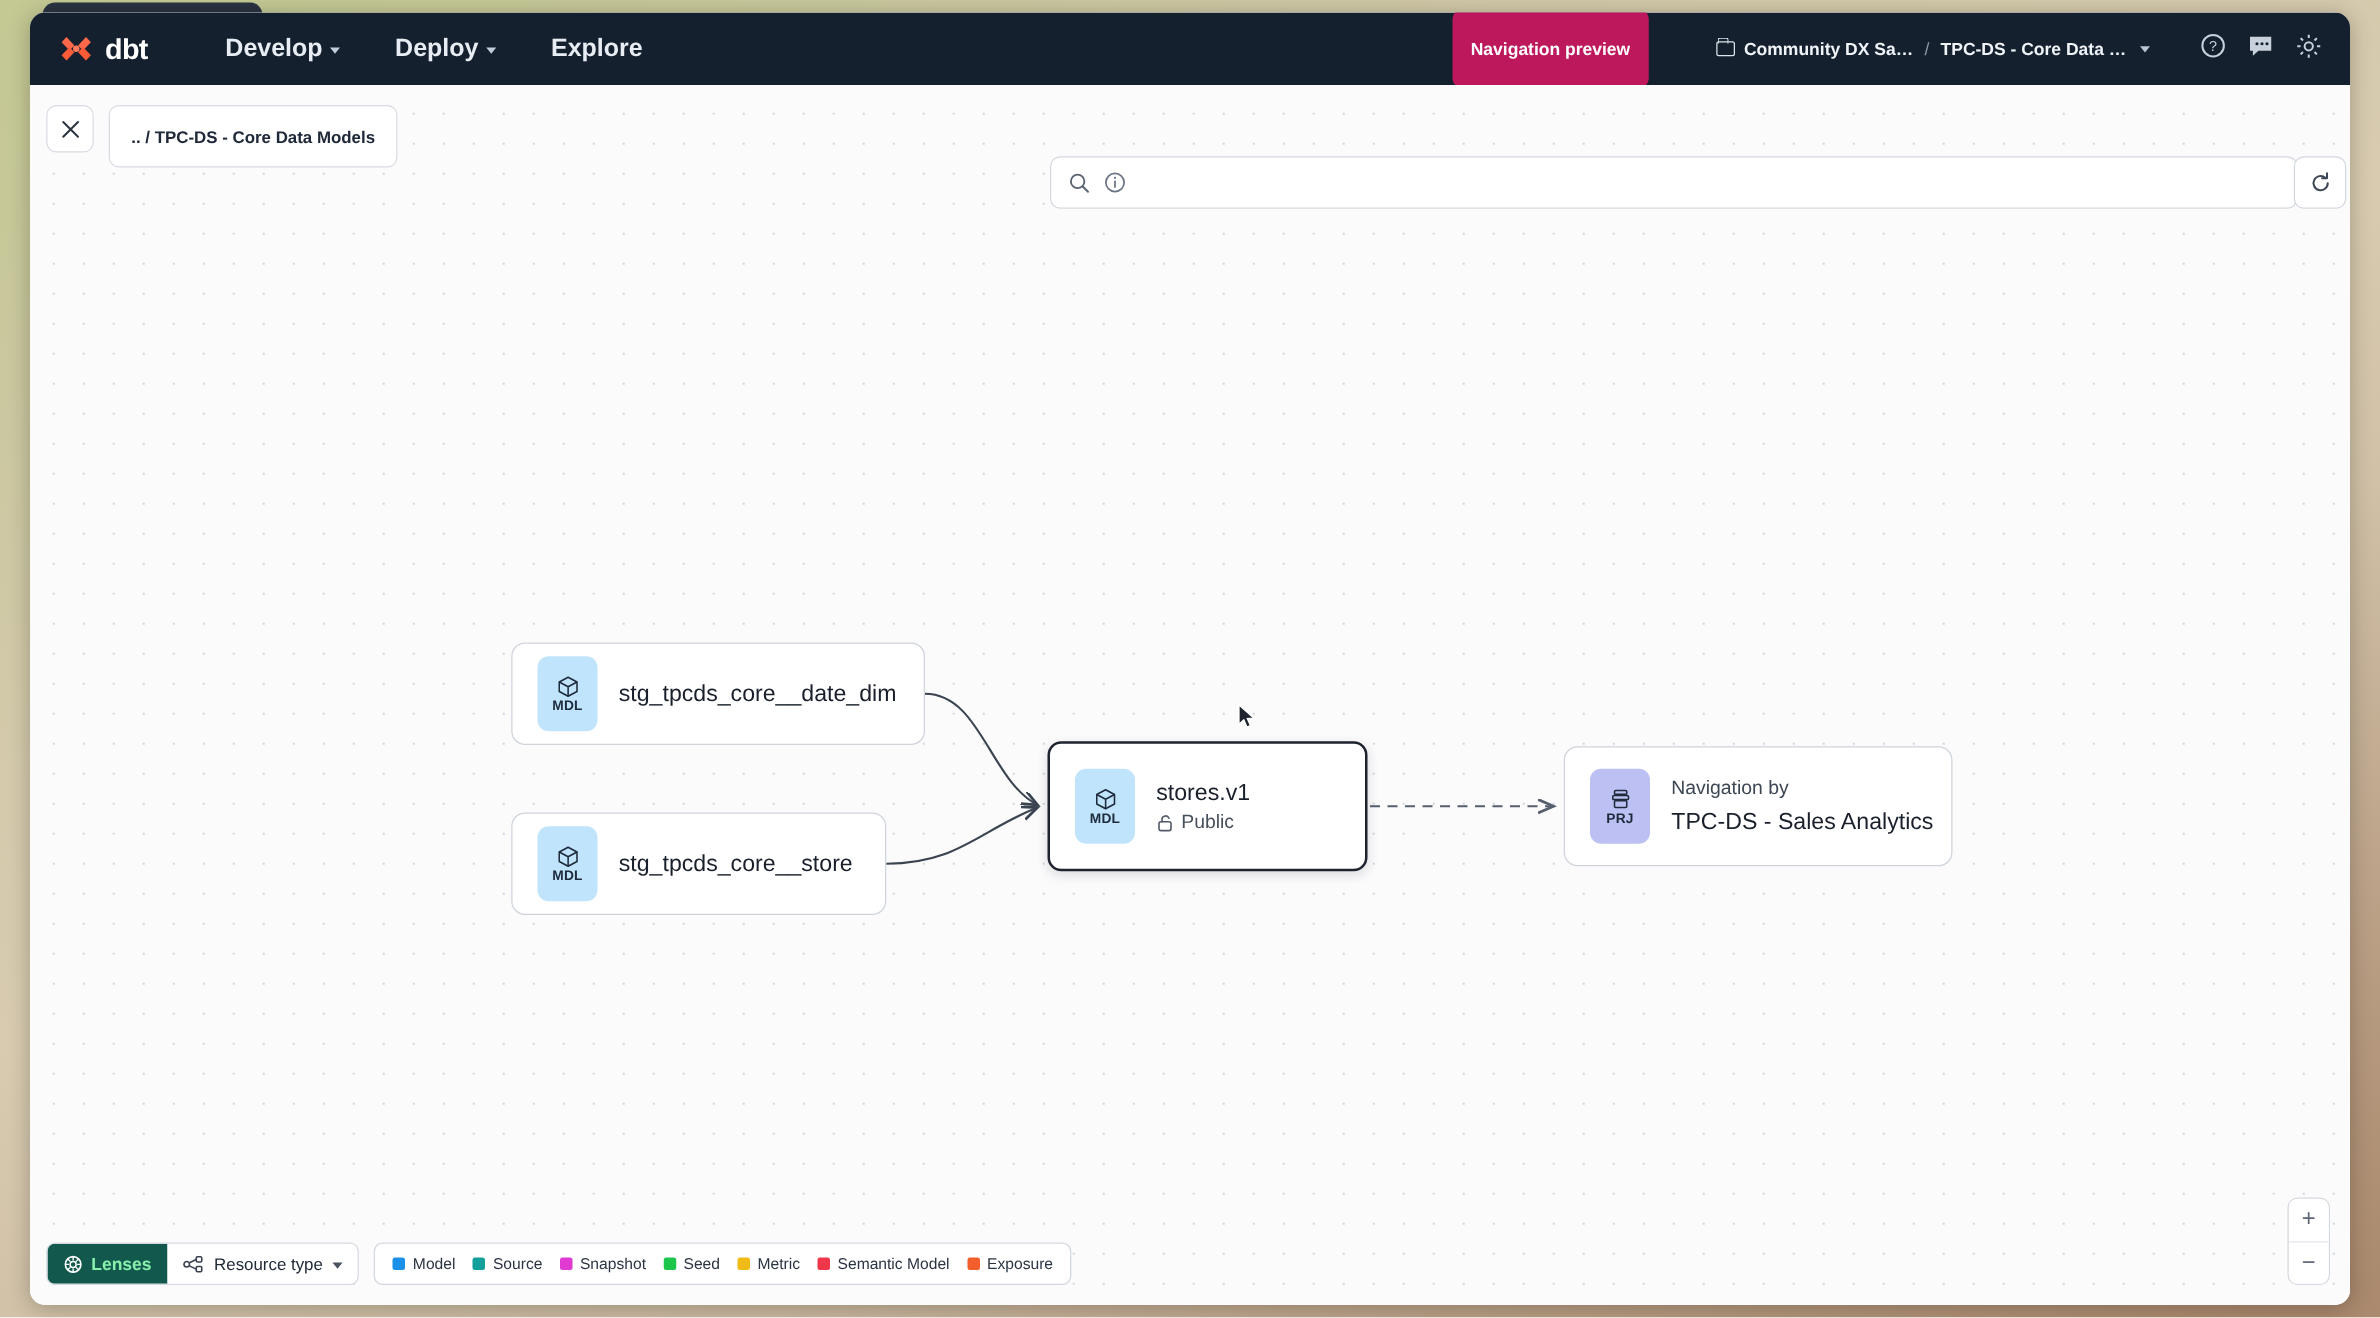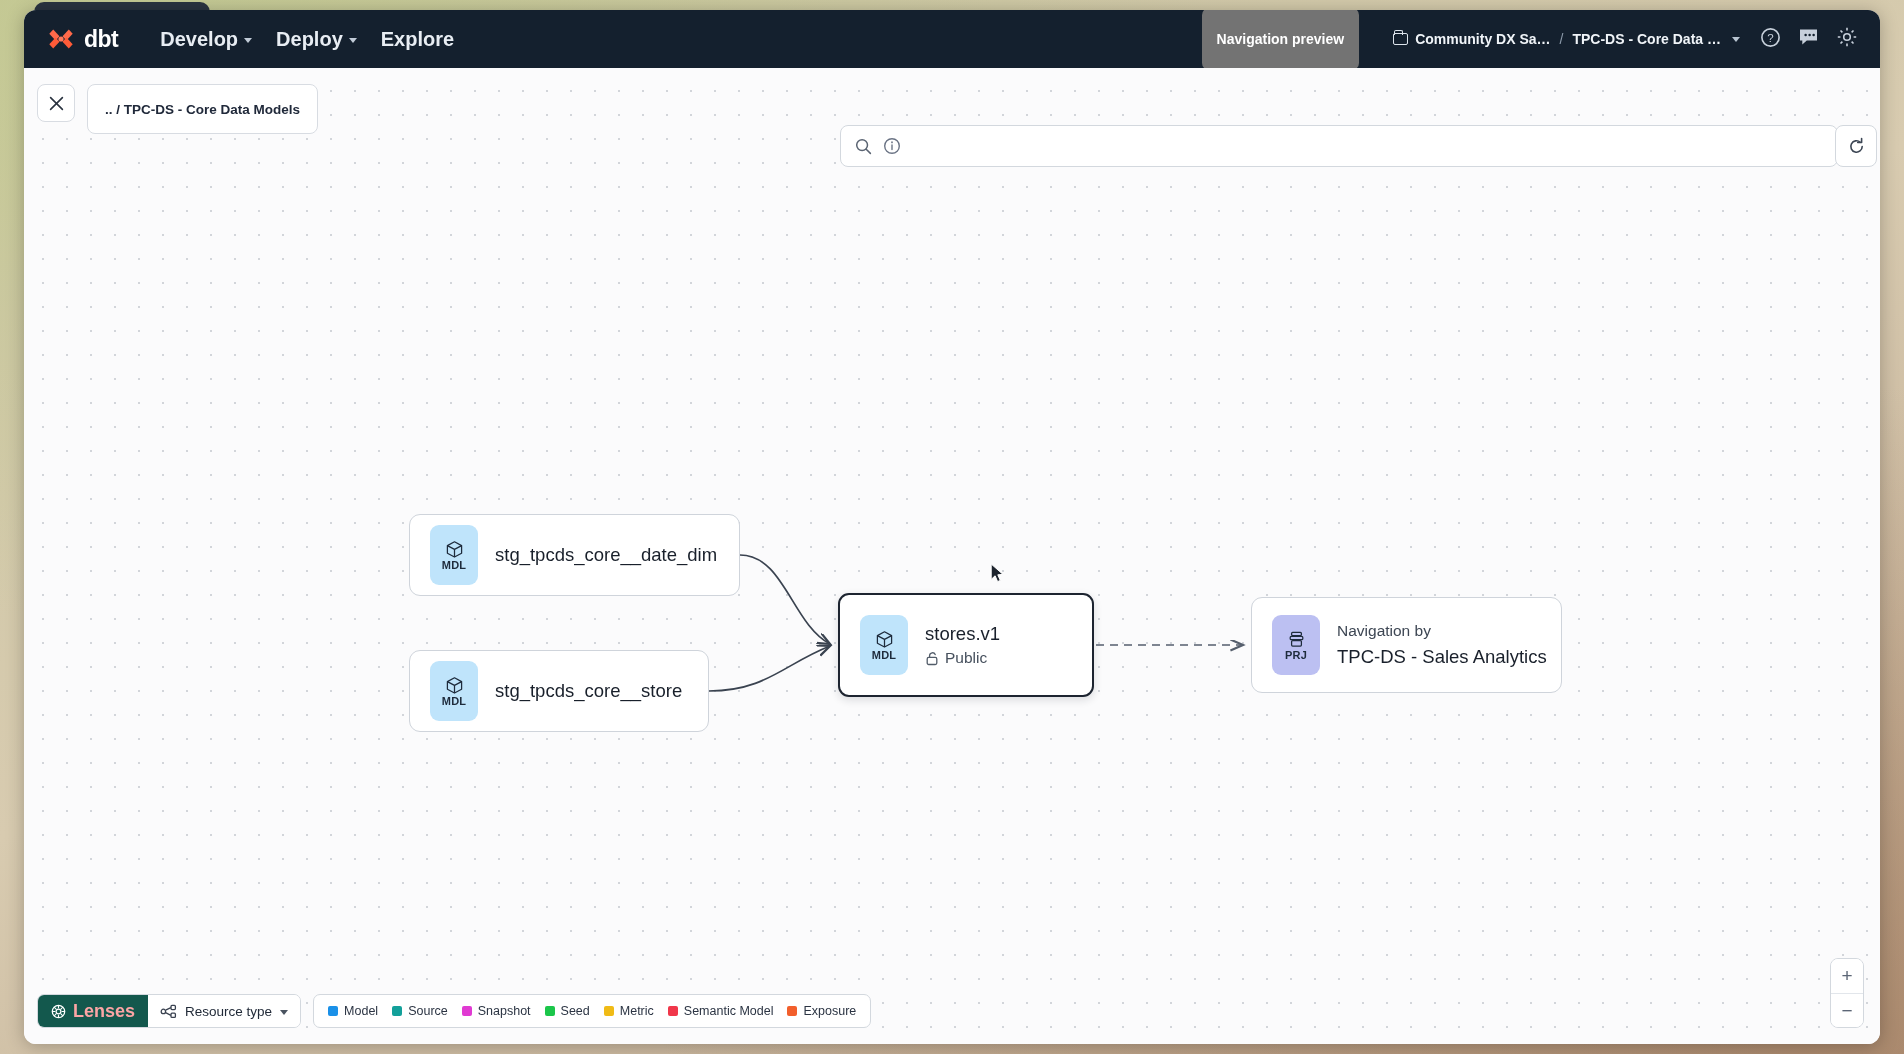--- a/index.html
+++ b/index.html
@@ -69,20 +69,21 @@
   }
 
   
   #topnav {
     position: relative;
     height: 58px;
     background: #14202e;
     display: flex;
     align-items: center;
     padding: 0 22px 0 22px;
+    gap: 20px;
   }
   .brand {
     display: flex;
     align-items: center;
     gap: 8px;
     margin-right: 30px;
   }
   .brand-mark {
     width: 30px; height: 30px;
     position: relative;
@@ -110,21 +111,21 @@
     width: 0; height: 0;
     border-left: 4.5px solid transparent;
     border-right: 4.5px solid transparent;
     border-top: 5px solid #c2ccd8;
     display: inline-block;
     margin-top: 2px;
   }
   .nav-spacer { flex: 1; }
 
   .nav-preview-btn {
-    background: #737373;
+    background: #be185d;
     color: #ffffff;
     font-size: 14px;
     font-weight: 600;
     padding: 23px 15px;
     border-radius: 7px;
     border: none;
     cursor: pointer;
     white-space: nowrap;
     font-family: "Liberation Sans", sans-serif;
   }
@@ -334,22 +335,22 @@
     display: flex;
     align-items: stretch;
     height: 34px;
     border-radius: 7px;
     overflow: hidden;
     border: 1px solid #d3d8de;
     background: #ffffff;
   }
   .lens-btn {
     background: #13584d;
-    color: #fca5a5;
-    font-size: 18px;
+    color: #86efac;
+    font-size: 14px;
     font-weight: 700;
     display: flex;
     align-items: center;
     gap: 7px;
     padding: 0 13px;
     cursor: pointer;
   }
   .restype-btn {
     background: #ffffff;
     color: #212a38;

